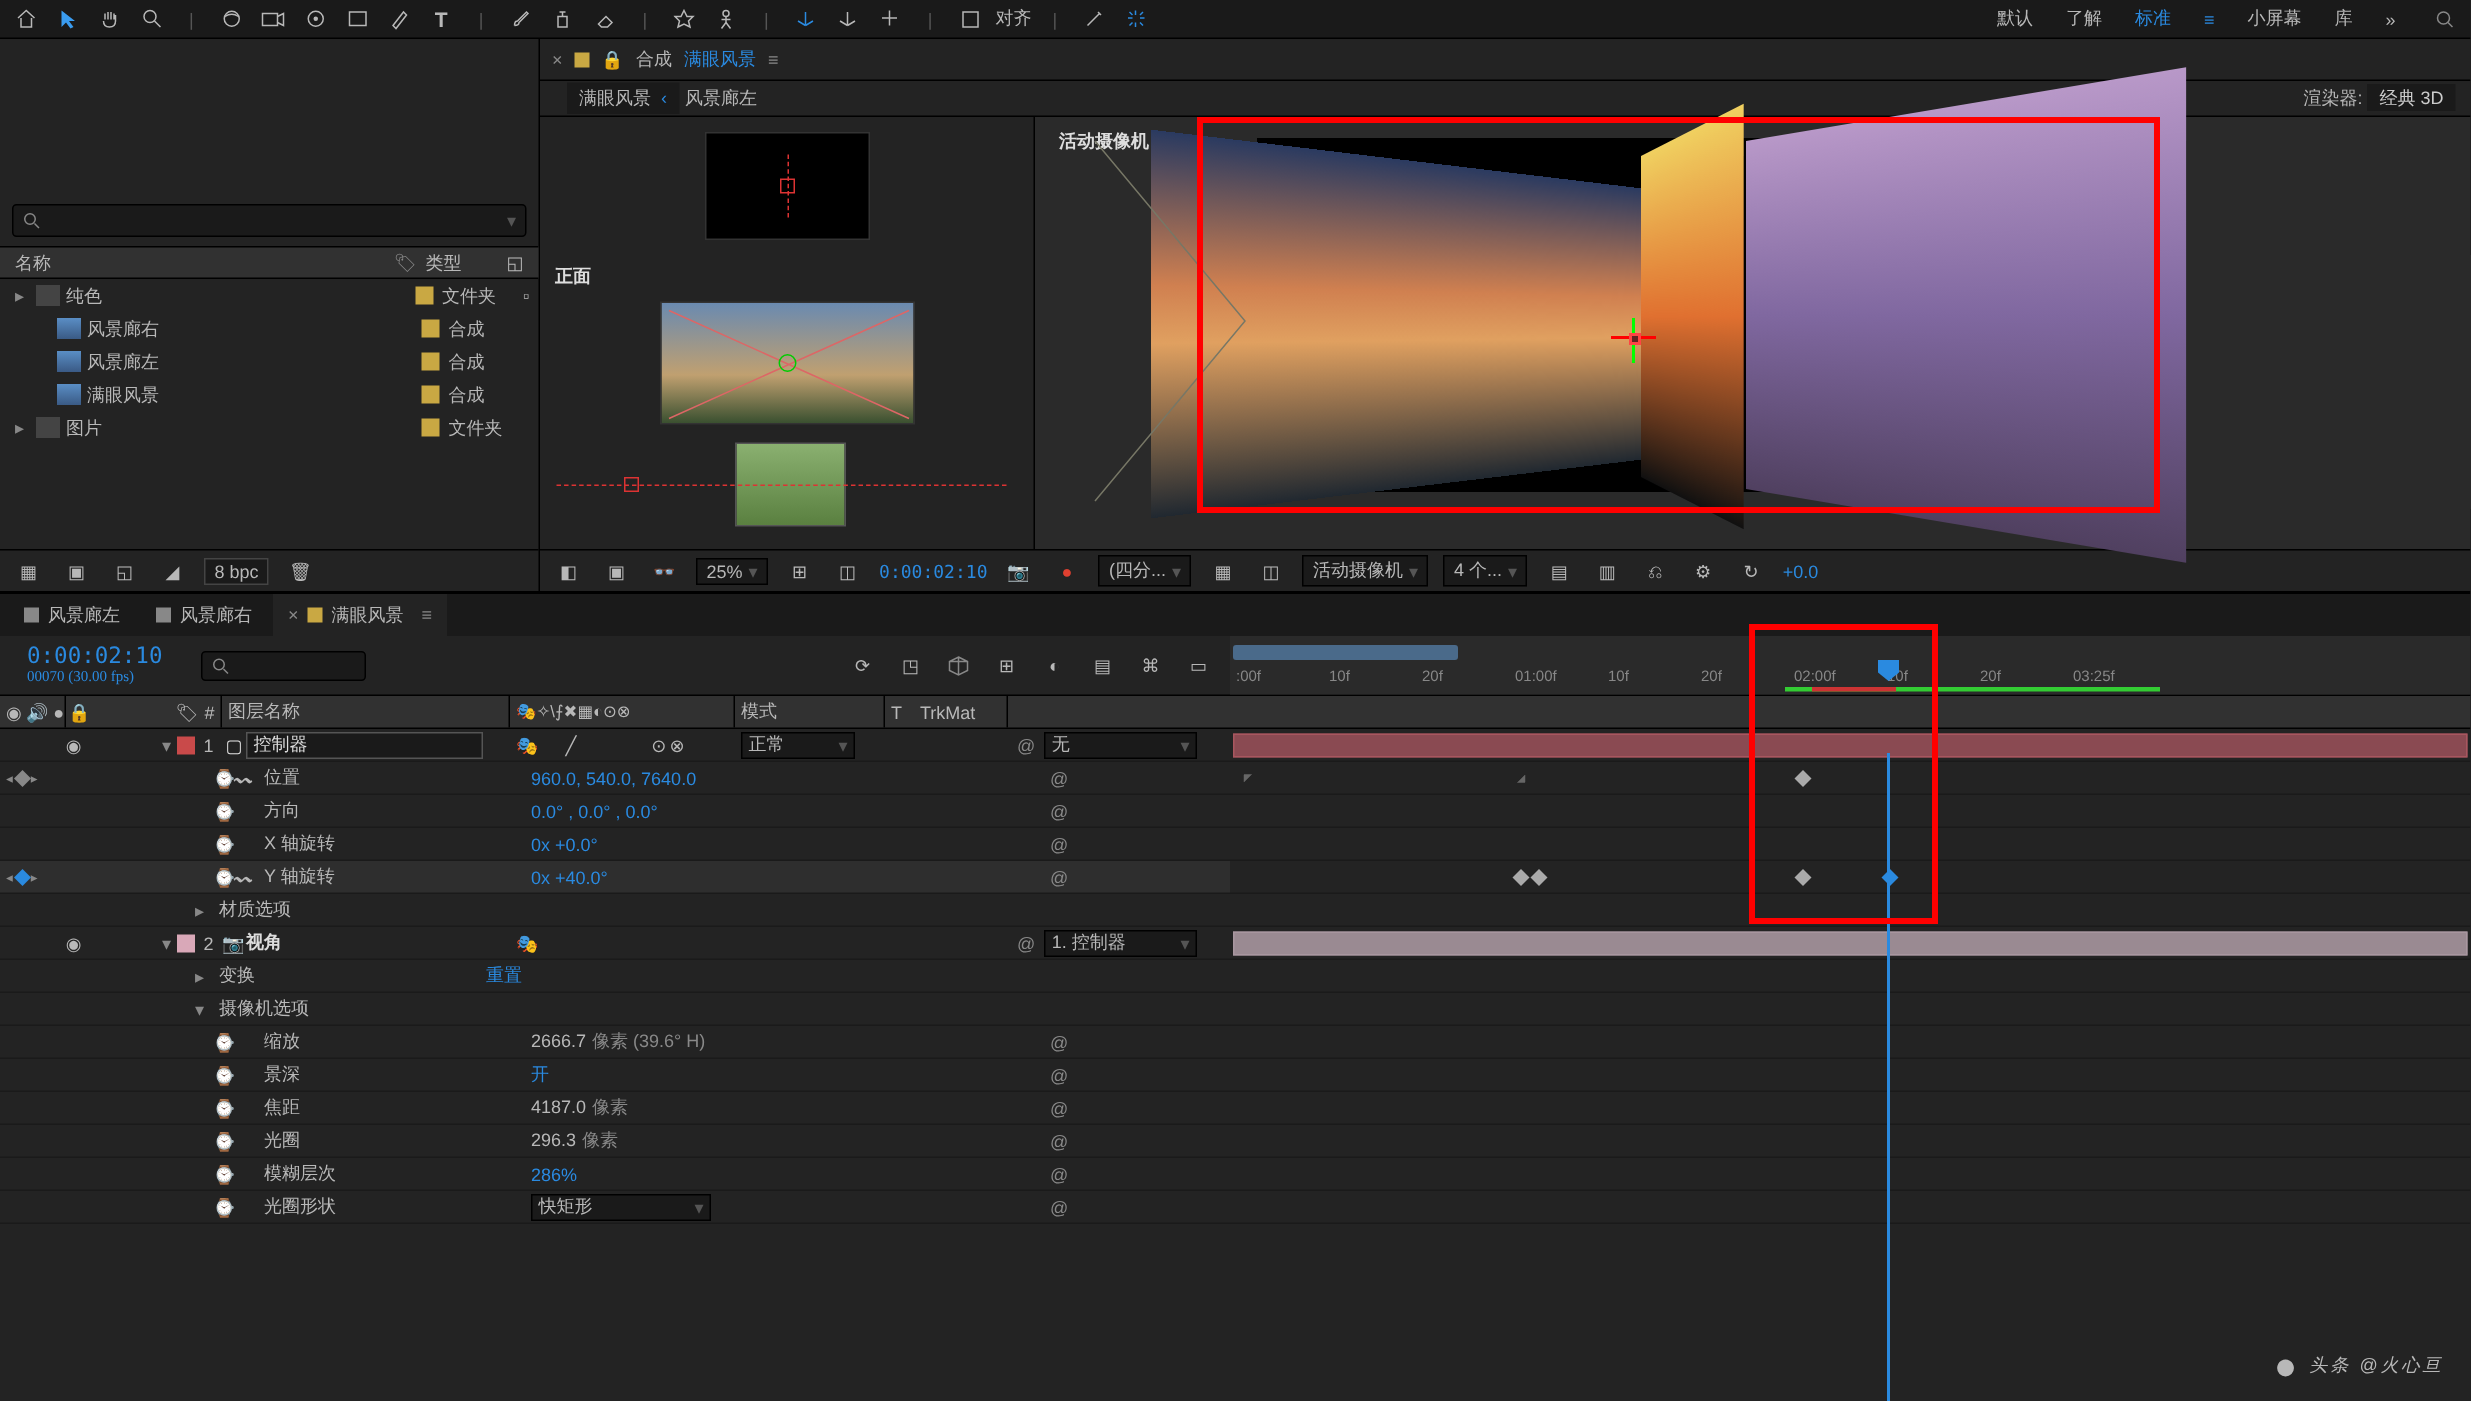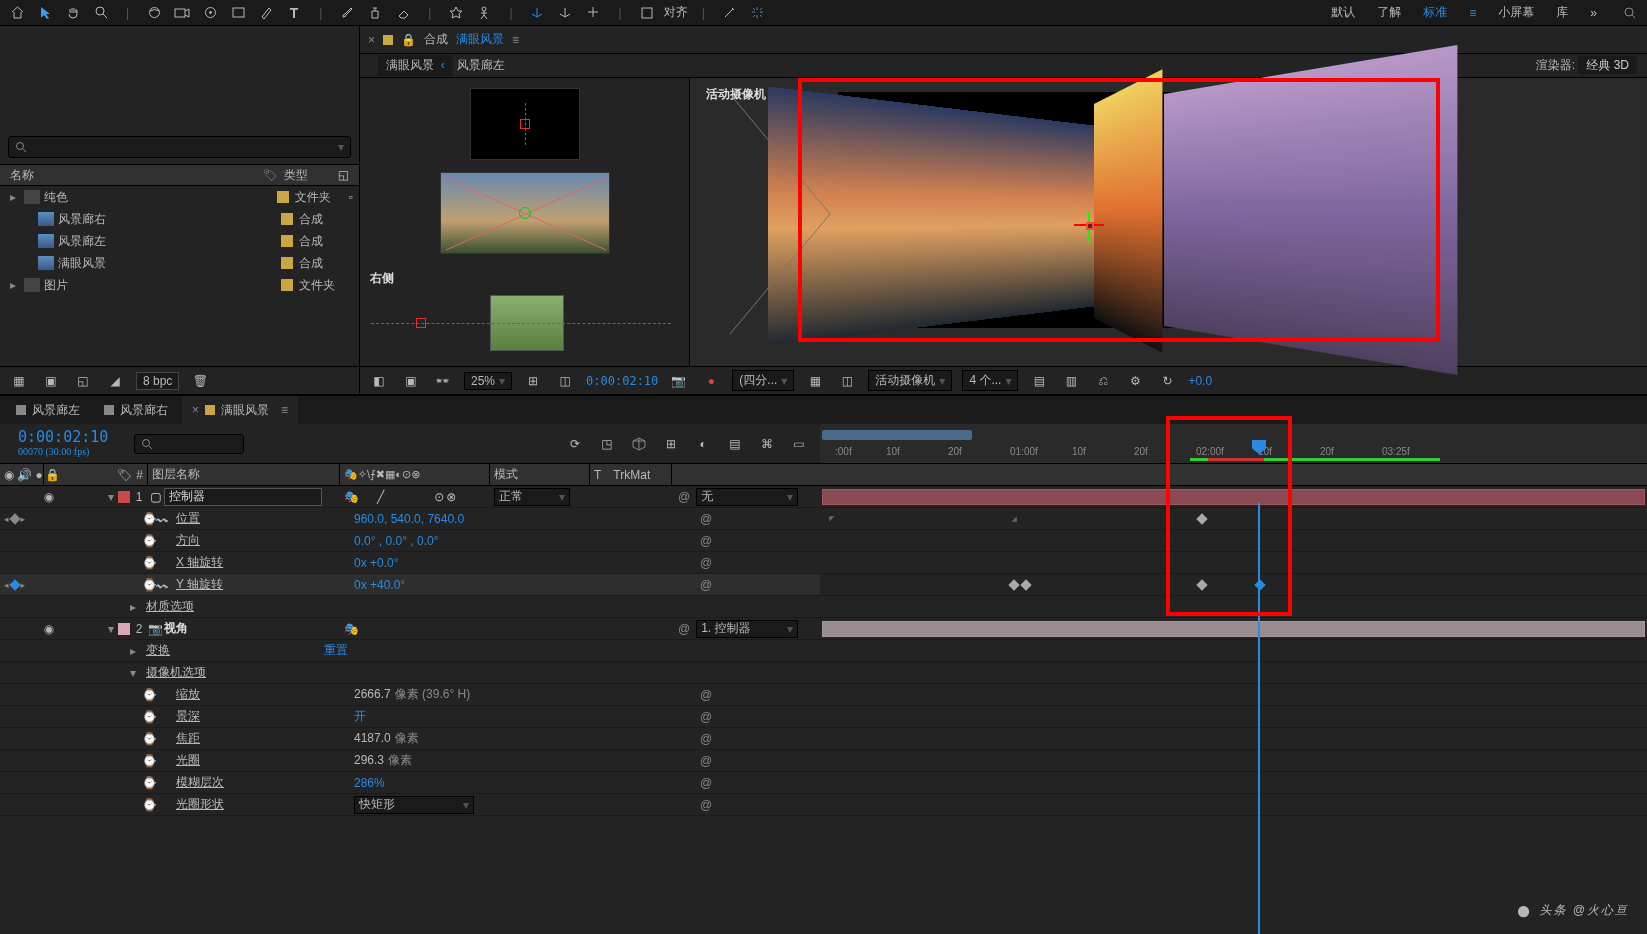--- a/index.html
+++ b/index.html
@@ -106,21 +106,21 @@
 .lrow .lico { width:16px; text-align:center;}
 .lrow .nm { flex:0 0 180px; }
 .lrow .nm input { background:#1a1a1a; border:1px solid #555; color:#ddd; width:158px; height:18px; padding:0 4px;}
 .lrow .sw { width:150px; display:flex; gap:2px; font-size:11px; color:#888;}
 .lrow .md { width:102px; }
 .lrow .md .dd { background:#1a1a1a; border:1px solid #000; width:76px; height:18px; display:flex; align-items:center; padding:0 4px; justify-content:space-between;}
 .lrow .tk { width:82px; }
 .lrow .pr { width:120px; display:flex; align-items:center; gap:6px;}
 .lrow .pr .at { color:#888;}
 .lrow .pr .dd { background:#1a1a1a; border:1px solid #000; height:18px; flex:1; display:flex; align-items:center; padding:0 4px; justify-content:space-between;}
-.lrow.prop .nm { padding-left:6px; flex:0 0 184px;text-decoration:underline;}
+.lrow.prop .nm { padding-left:6px; flex:0 0 184px;}
 .lrow.prop .stopw { width:14px; color:#888;}
 .lrow.prop .val { color:#2a8ae0; }
 .lrow.prop .val .u { color:#888; margin-left:4px;}
 
 .trow { height:22px; border-bottom:1px solid #1a1a1a; position:relative; }
 .trow .bar { position:absolute; top:3px; height:16px; left:2px; right:2px; }
 .trow .bar.red { background:#8a4a52; border:1px solid #a8565f;}
 .trow .bar.pink { background:#9a8a92; border:1px solid #a8969f;}
 .trow .kf { position:absolute; top:7px; width:8px; height:8px; background:#aaa; transform:rotate(45deg);}
 .trow .kf.sel { background:#2a8ae0;}
@@ -362,27 +362,27 @@
         <span>渲染器:</span>
         <span style="color:#ccc;background:#1a1a1a;padding:2px 8px">经典 3D</span>
       </div>
     </div>
     <div id="viewer-split">
       <div id="view-left">
         <div class="vthumb" style="border-color:#333;">
           <div style="position:absolute;left:50%;top:20%;width:1px;height:60%;border-left:1px dashed #d33"></div>
           <div class="cross"></div>
         </div>
+        <div class="vlab">正面</div>
         <div class="vthumb" style="width:170px;height:82px;background:linear-gradient(#6a8ab0,#c0a070 60%,#3a5030);border:1px solid #333;">
           <svg width="170" height="82" style="position:absolute;left:0;top:0">
               <path d="M5 5 L165 77 M5 77 L165 5" stroke="#d66" stroke-width="1"></path>
             </svg>
           <div class="cross" style="border-color:#0c0;width:12px;height:12px;border-radius:50%"></div>
         </div>
-        <div class="vlab">右侧</div>
         <div class="vthumb" style="width:74px;height:56px;background:linear-gradient(#8ab070,#5a8040);margin-left:130px;">
           <div style="position:absolute;left:-120px;top:50%;width:300px;border-top:1px dashed #d33"></div>
           <div class="cross" style="left:-70px"></div>
         </div>
       </div>
       <div id="view-right">
         <div class="vlab" style="position:absolute;left:6px;top:4px">活动摄像机</div>
         <div id="red-annot"></div>
         <div id="scene3d">
 
@@ -476,21 +476,21 @@
           </span>
         <span class="btn-ico">⊞</span>
         <span class="btn-ico">◐</span>
         <span class="btn-ico">▤</span>
         <span class="btn-ico">⌘</span>
         <span class="btn-ico">▭</span>
       </div>
     </div>
     <div id="tl-ruler">
       <div id="tl-workarea"></div>
-      <span class="tick" style="left:15px">:00f</span>
+      <span class="tick" style="left:4px">:00f</span>
       <span class="tick" style="left:66px">10f</span>
       <span class="tick" style="left:128px">20f</span>
       <span class="tick" style="left:190px">01:00f</span>
       <span class="tick" style="left:252px">10f</span>
       <span class="tick" style="left:314px">20f</span>
       <span class="tick" style="left:376px">02:00f</span>
       <span class="tick" style="left:438px">10f</span>
       <span class="tick" style="left:500px">20f</span>
       <span class="tick" style="left:562px">03:25f</span>
       <div id="tl-playhead"></div>

